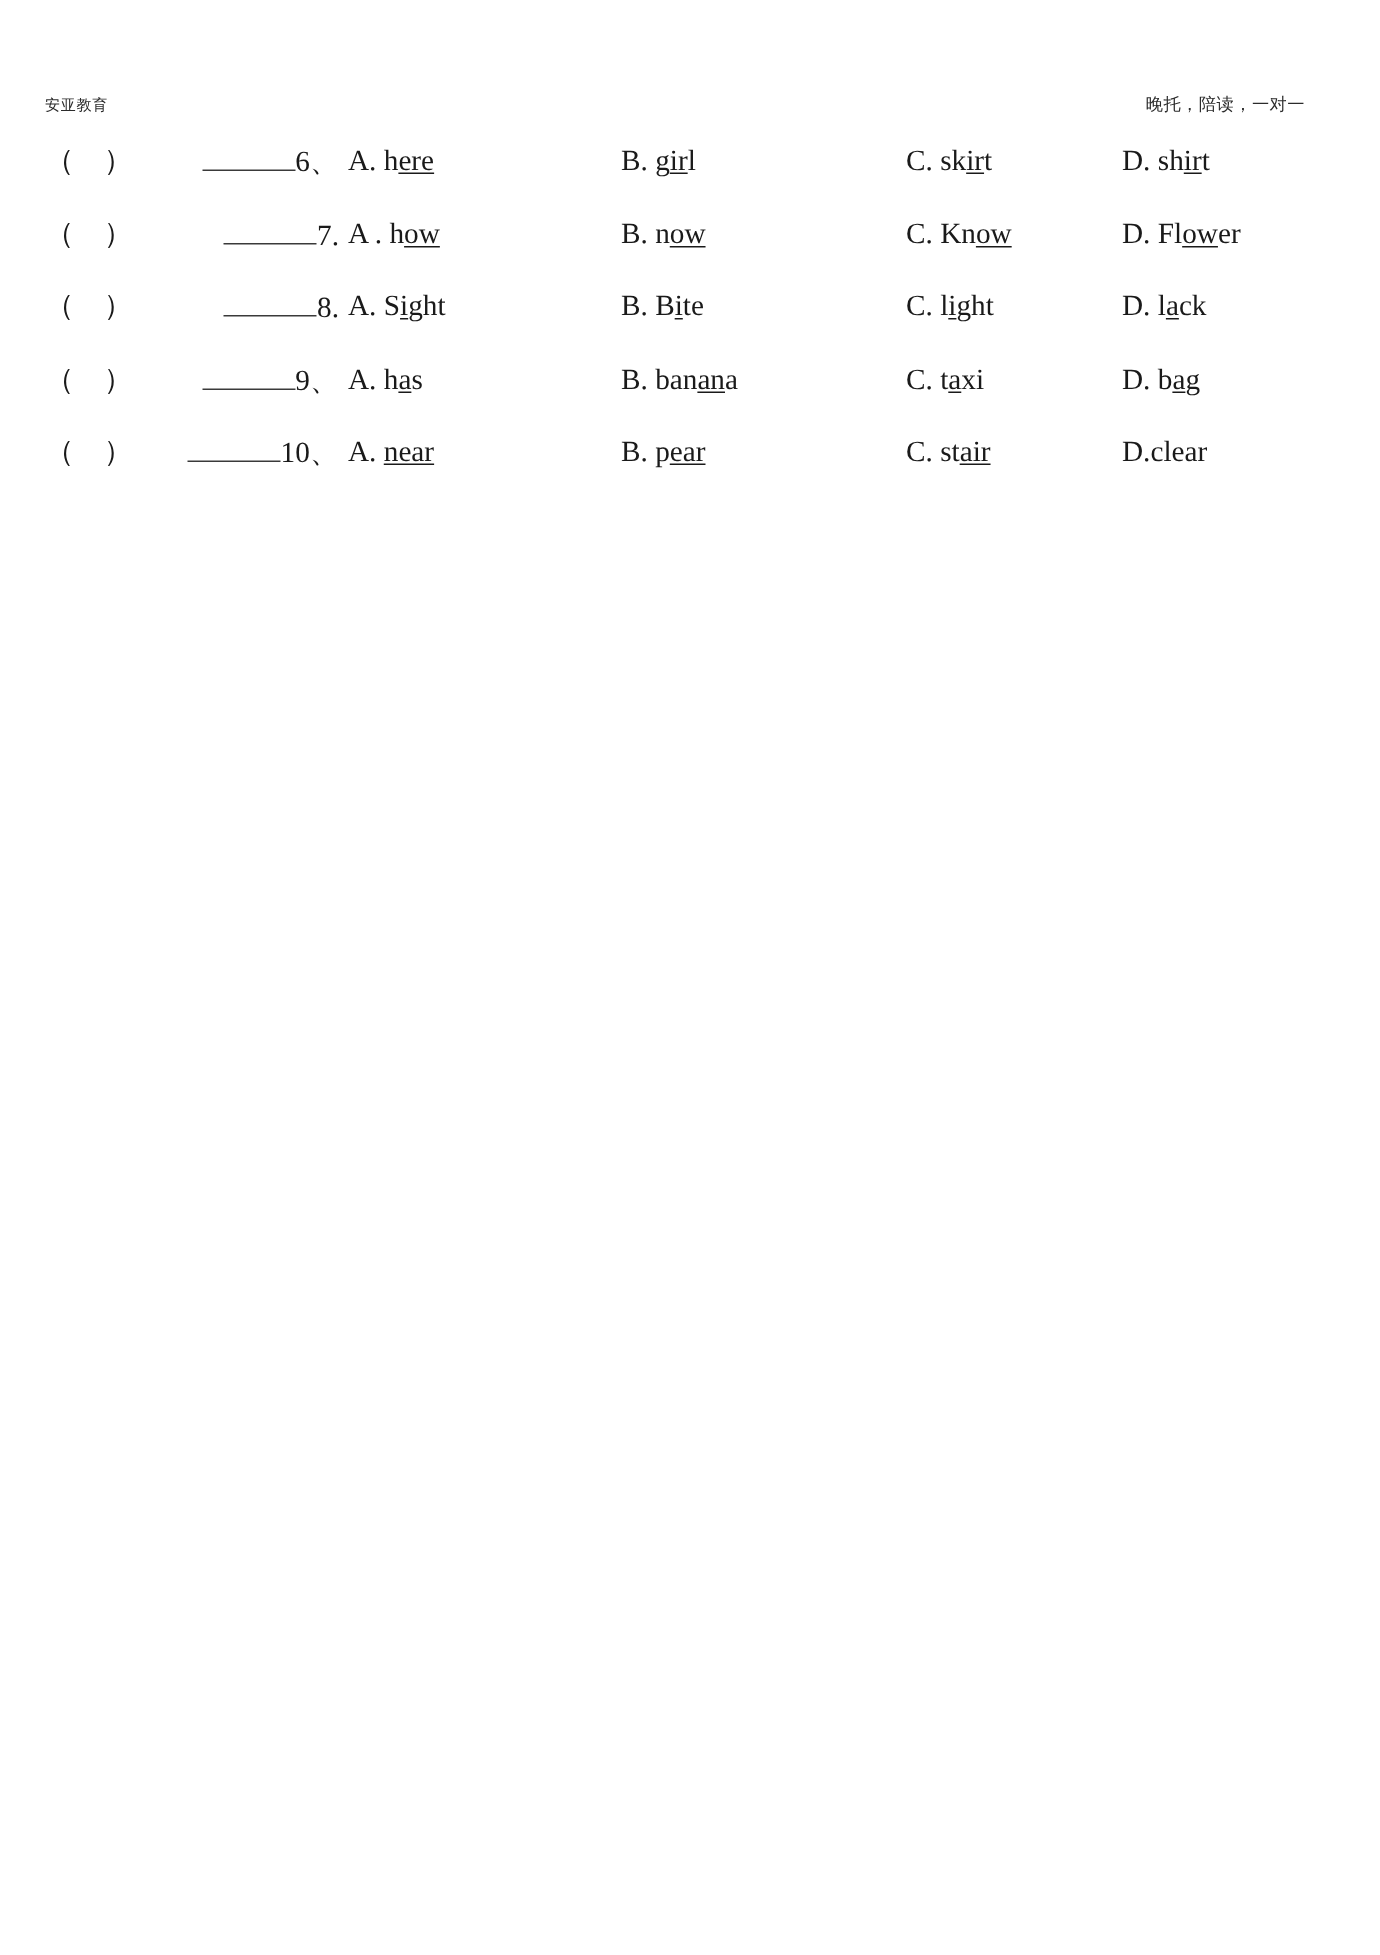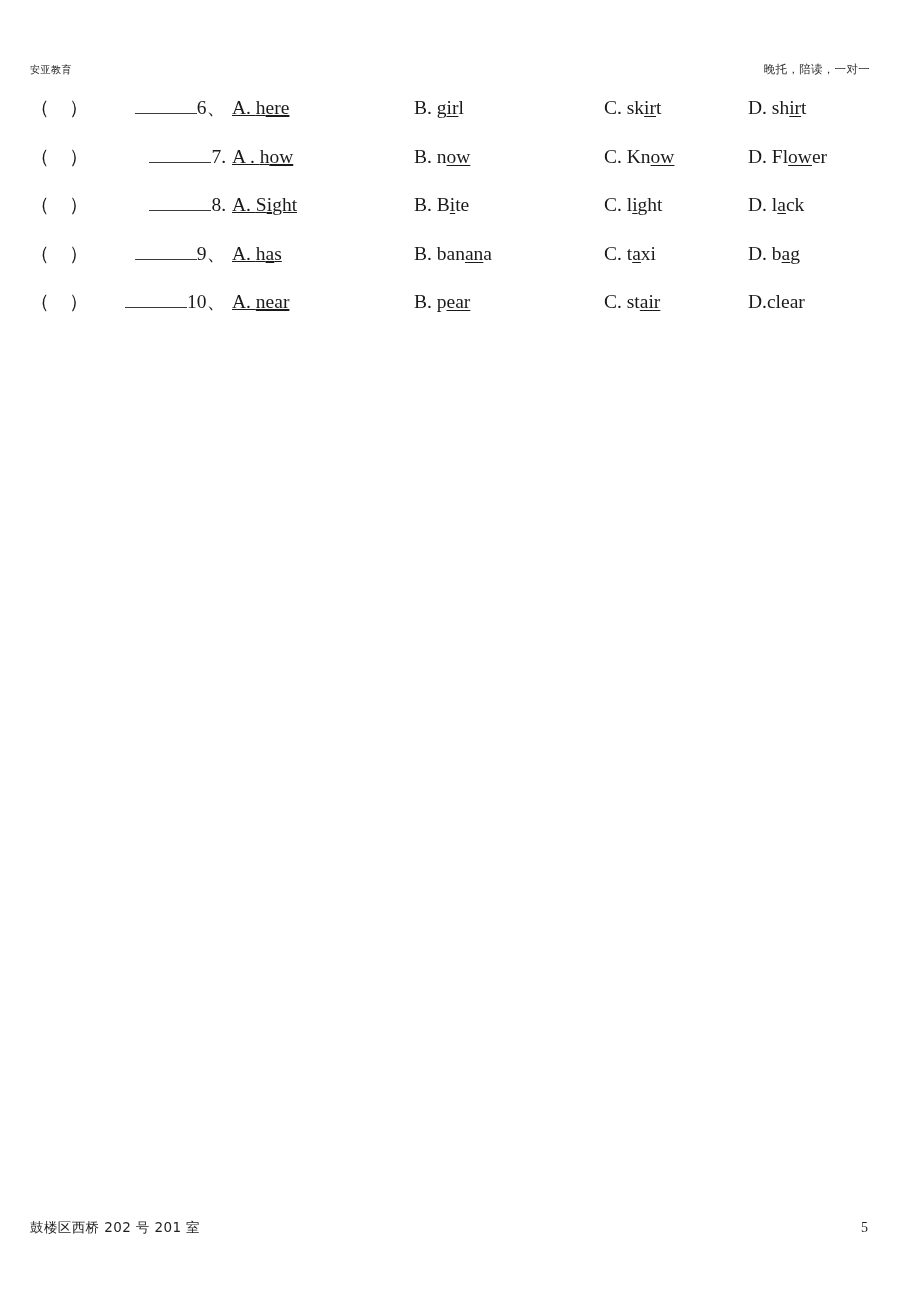--- a/index.html
+++ b/index.html
@@ -87,21 +87,21 @@
     margin-right: 0px;
   }
   .q-num {
     display: inline-block;
   }
 
   .opt {
     display: inline-block;
     white-space: pre;
   }
-  .opt-a { flex: 0 0 144px; width: 144px; padding-left: 6px; text-decoration: underline; }
+  .opt-a { flex: 0 0 144px; width: 144px; padding-left: 6px; }
   .opt-b { flex: 0 0 150px; width: 150px; margin-left: 38px; }
   .opt-c { flex: 0 0 144px; width: 144px; margin-left: 40px; }
   .opt-d { flex: 0 0 160px; width: 160px; }
 
   .u {
     text-decoration: underline;
     text-underline-offset: 1.5px;
     text-decoration-thickness: 1.1px;
   }
 
@@ -140,18 +140,14 @@
   </div>
 
   <div class="questions">
       <div class="q-row"><span class="q-paren">（    ）</span><span class="q-lead"><span class="blank-line"></span><span class="q-num">6、</span></span><span class="opt opt-a"><span>A. </span><span>h</span><span class="u">ere</span></span><span class="opt opt-b"><span>B. </span><span>g</span><span class="u">ir</span><span>l</span></span><span class="opt opt-c"><span>C. </span><span>sk</span><span class="u">ir</span><span>t</span></span><span class="opt opt-d"><span>D. </span><span>sh</span><span class="u">ir</span><span>t</span></span></div>
       <div class="q-row"><span class="q-paren">（    ）</span><span class="q-lead"><span class="blank-line"></span><span class="q-num">7.</span></span><span class="opt opt-a"><span>A . </span><span>h</span><span class="u">ow</span></span><span class="opt opt-b"><span>B. </span><span>n</span><span class="u">ow</span></span><span class="opt opt-c"><span>C. </span><span>Kn</span><span class="u">ow</span></span><span class="opt opt-d"><span>D. </span><span>Fl</span><span class="u">ow</span><span>er</span></span></div>
       <div class="q-row"><span class="q-paren">（    ）</span><span class="q-lead"><span class="blank-line"></span><span class="q-num">8.</span></span><span class="opt opt-a"><span>A. </span><span>S</span><span class="u">i</span><span>ght</span></span><span class="opt opt-b"><span>B. </span><span>B</span><span class="u">i</span><span>te</span></span><span class="opt opt-c"><span>C. </span><span>l</span><span class="u">i</span><span>ght</span></span><span class="opt opt-d"><span>D. </span><span>l</span><span class="u">a</span><span>ck</span></span></div>
       <div class="q-row"><span class="q-paren">（    ）</span><span class="q-lead"><span class="blank-line"></span><span class="q-num">9、</span></span><span class="opt opt-a"><span>A. </span><span>h</span><span class="u">a</span><span>s</span></span><span class="opt opt-b"><span>B. </span><span>ban</span><span class="u">an</span><span>a</span></span><span class="opt opt-c"><span>C. </span><span>t</span><span class="u">a</span><span>xi</span></span><span class="opt opt-d"><span>D. </span><span>b</span><span class="u">a</span><span>g</span></span></div>
       <div class="q-row"><span class="q-paren">（    ）</span><span class="q-lead"><span class="blank-line"></span><span class="q-num">10、</span></span><span class="opt opt-a"><span>A. </span><span class="u">near</span></span><span class="opt opt-b"><span>B. </span><span>p</span><span class="u">ear</span></span><span class="opt opt-c"><span>C. </span><span>st</span><span class="u">air</span></span><span class="opt opt-d"><span>D.</span><span>clear</span></span></div>
     </div>
 
-  <div class="doc-footer">
-    <span class="footer-left">鼓楼区西桥 202 号 201 室</span>
-    <span class="footer-right">5</span>
-  </div>
 
 </div>
 
 </body></html>

